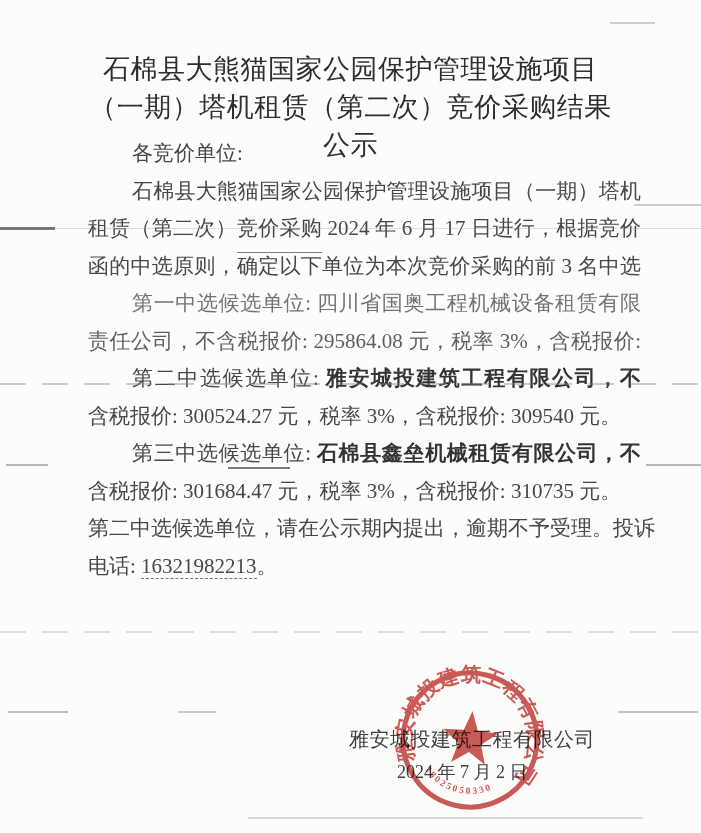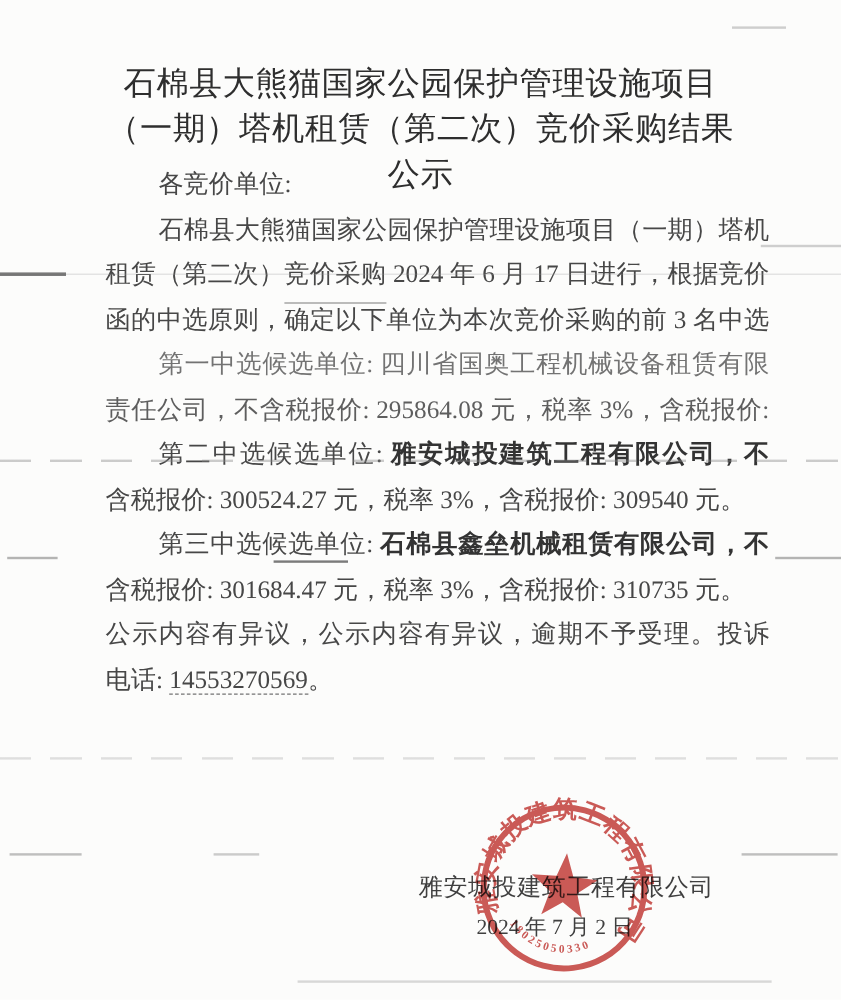--- a/index.html
+++ b/index.html
@@ -104,22 +104,22 @@
       <div class="line indent last"><span>各竞价单位:</span></div>
       <div class="line indent"><span>石棉县大熊猫国家公园保护管理设施项目（一期）塔机</span></div>
       <div class="line"><span>租赁（第二次）</span><span class="seg-underline">竞价采购</span><span> 2024 年 6 月 17 日进行，根据竞价</span></div>
       <div class="line"><span>函的中选原则，确定以下单位为本次竞价采购的前 3 名中选</span></div>
       <div class="line indent shade-light"><span>第一中选候选单位: 四川省国奥工程机械设备租赁有限</span></div>
       <div class="line shade-mid"><span>责任公司，不含税报价: 295864.08 元，税率 3%，含税报价:</span></div>
       <div class="line indent"><span>第二中选候选单位: </span><span class="seg-bold">雅安城投建筑工程有限公司，不</span></div>
       <div class="line last"><span>含税报价: 300524.27 元，税率 3%，含税报价: 309540 元。</span></div>
       <div class="line indent"><span>第三中选候选单位: </span><span class="seg-bold">石棉县鑫垒机械租赁有限公司，不</span></div>
       <div class="line last"><span>含税报价: 301684.47 元，税率 3%，含税报价: 310735 元。</span></div>
-      <div class="line"><span>公示内容有异议，公示内容有异议，逾期不予受理。投诉</span></div>
-      <div class="line last"><span>电话: </span><span class="seg-underline-dashed">14553270569</span><span>。</span></div>
+      <div class="line"><span>第二中选候选单位，请在公示期内提出，逾期不予受理。投诉</span></div>
+      <div class="line last"><span>电话: </span><span class="seg-underline-dashed">16321982213</span><span>。</span></div>
     </div>
 
   <div class="sig-company">雅安城投建筑工程有限公司</div>
   <div class="sig-date">2024 年 7 月  2  日</div>
 
   <svg class="seal" viewBox="-78 -78 156 156" width="156" height="156" aria-hidden="true">
     <g transform="rotate(15)">
       <circle r="67" fill="none" stroke="#c64440" stroke-width="5"></circle>
       <path id="sealArc" d="M -48.3 33.8 A 59 59 0 1 1 48.3 33.8" fill="none"></path>
       <text font-size="20" font-weight="600" fill="#c64440" letter-spacing="1">

